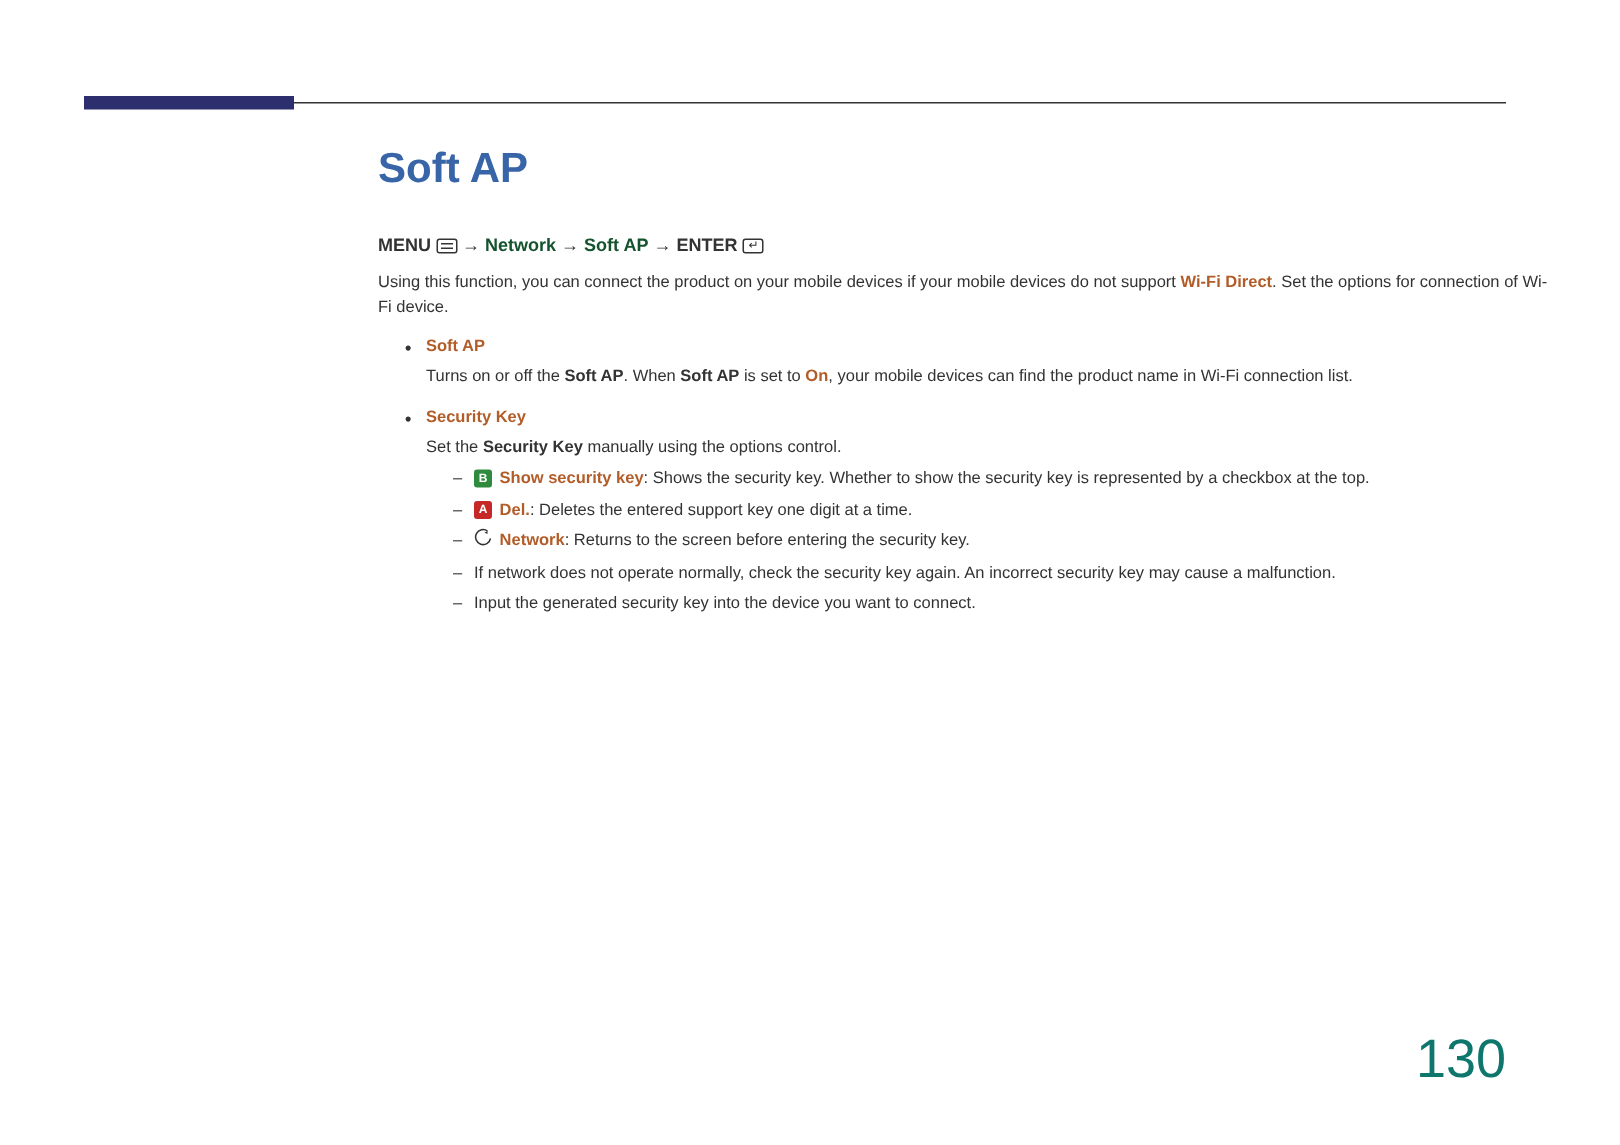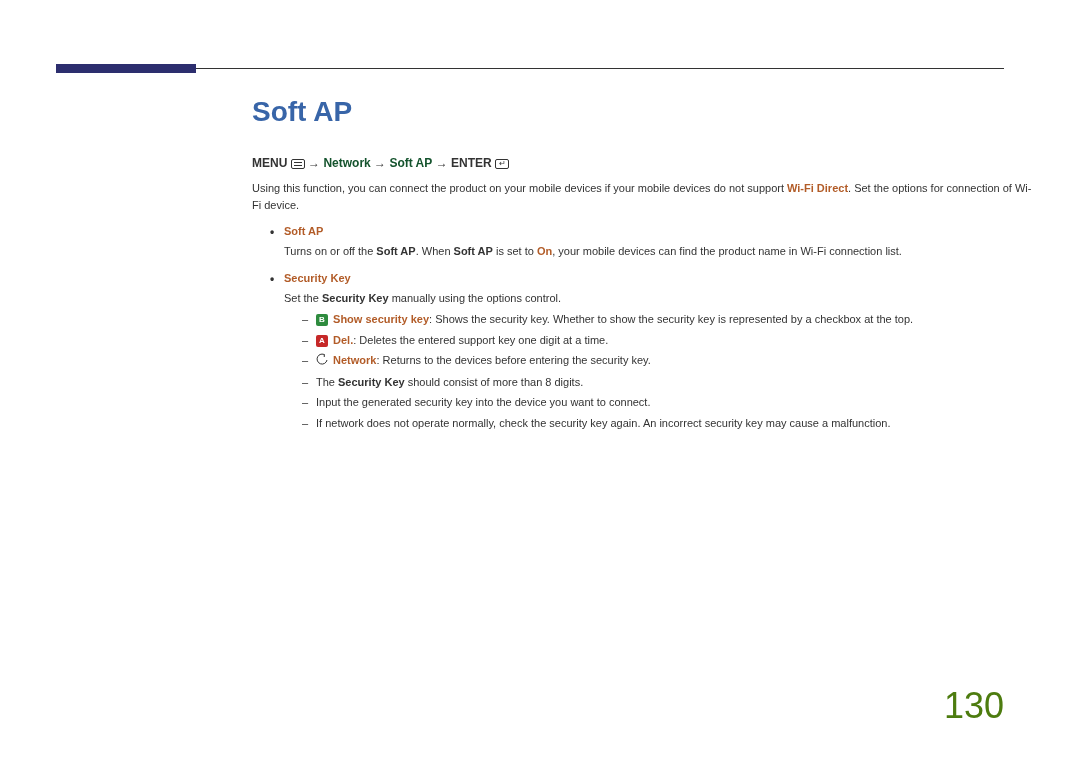--- a/index.html
+++ b/index.html
@@ -140,21 +140,21 @@
   .return-icon {
     display: inline-block;
     vertical-align: middle;
     margin-right: 2px;
   }
   .page-number {
     position: absolute;
     right: 76px;
     bottom: 36px;
     font-size: 36px;
-    color: #4d7c0f;
+    color: #0f766e;
     font-weight: 300;
   }
 </style>
 </head>
 <body>
 
 <div class="header-rule"></div>
 <div class="header-bar"></div>
 
 <div class="content">
@@ -198,29 +198,26 @@
           <span class="key-badge badge-red">A</span>
           <span class="orange">Del.</span><span>: Deletes the entered support key one digit at a time.</span>
         </li>
         <li>
           <span class="return-icon">
             <svg width="12" height="12" viewBox="0 0 12 12">
                 <path d="M9 2 A5 5 0 1 0 11 7" fill="none" stroke="#333" stroke-width="1"></path>
                 <path d="M9 2 L7 3 L9 4 Z" fill="#333"></path>
               </svg>
           </span>
-          <span class="orange">Network</span><span>: Returns to the devices before entering the security key.</span>
-        </li>
-        <li>
-          <span>The </span><span class="strong">Security Key</span><span> should consist of more than 8 digits.</span>
+          <span class="orange">Network</span><span>: Returns to the screen before entering the security key.</span>
+        </li>
+        <li>
+          <span>If network does not operate normally, check the security key again. An incorrect security key may cause a malfunction.</span>
         </li>
         <li>
           <span>Input the generated security key into the device you want to connect.</span>
-        </li>
-        <li>
-          <span>If network does not operate normally, check the security key again. An incorrect security key may cause a malfunction.</span>
         </li>
       </ul>
     </li>
   </ul>
 </div>
 
 <div class="page-number">130</div>
 
 </body></html>

